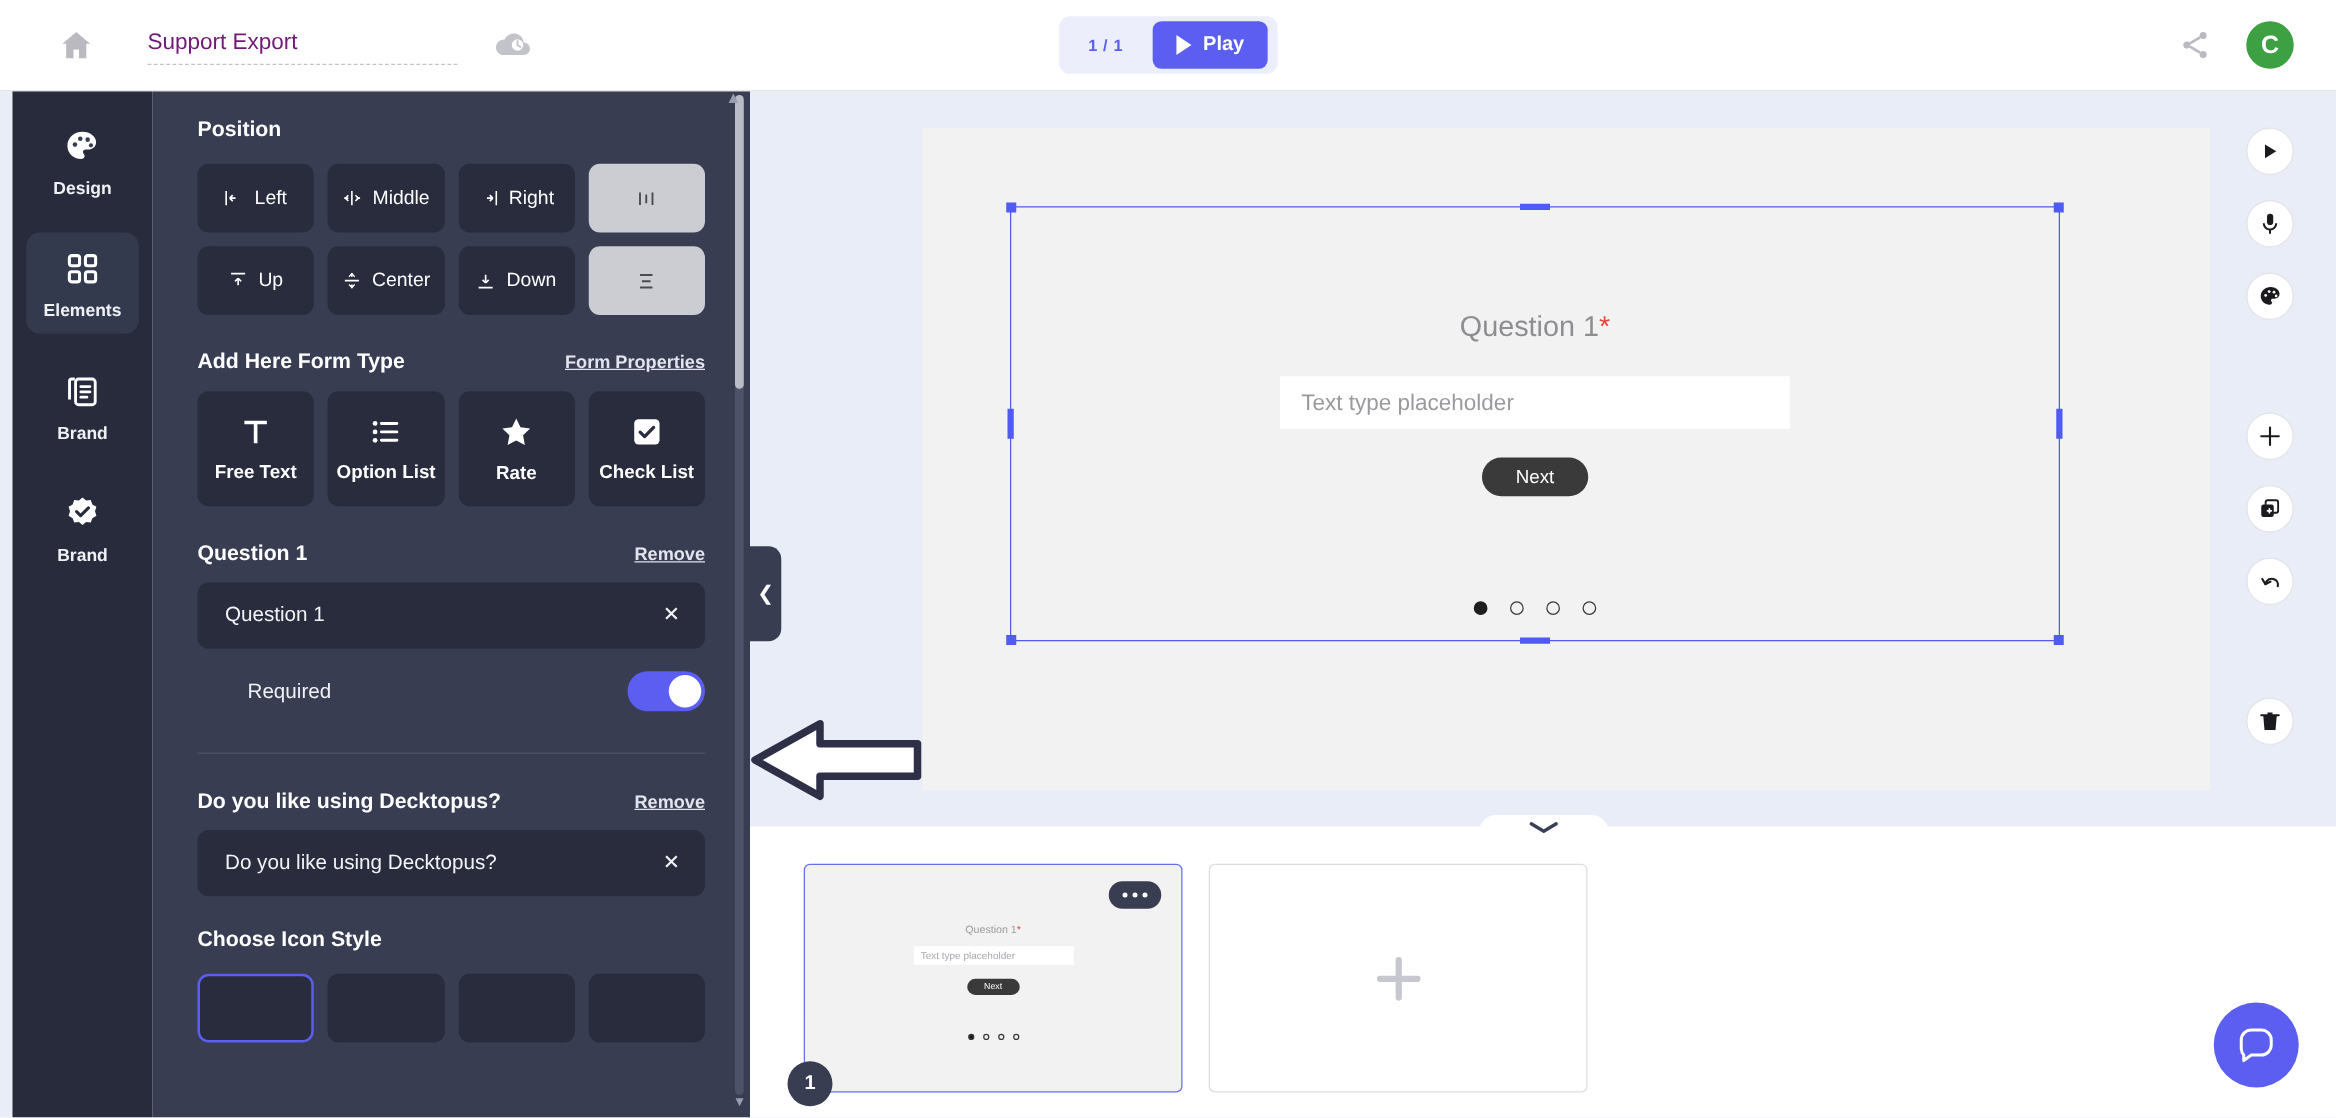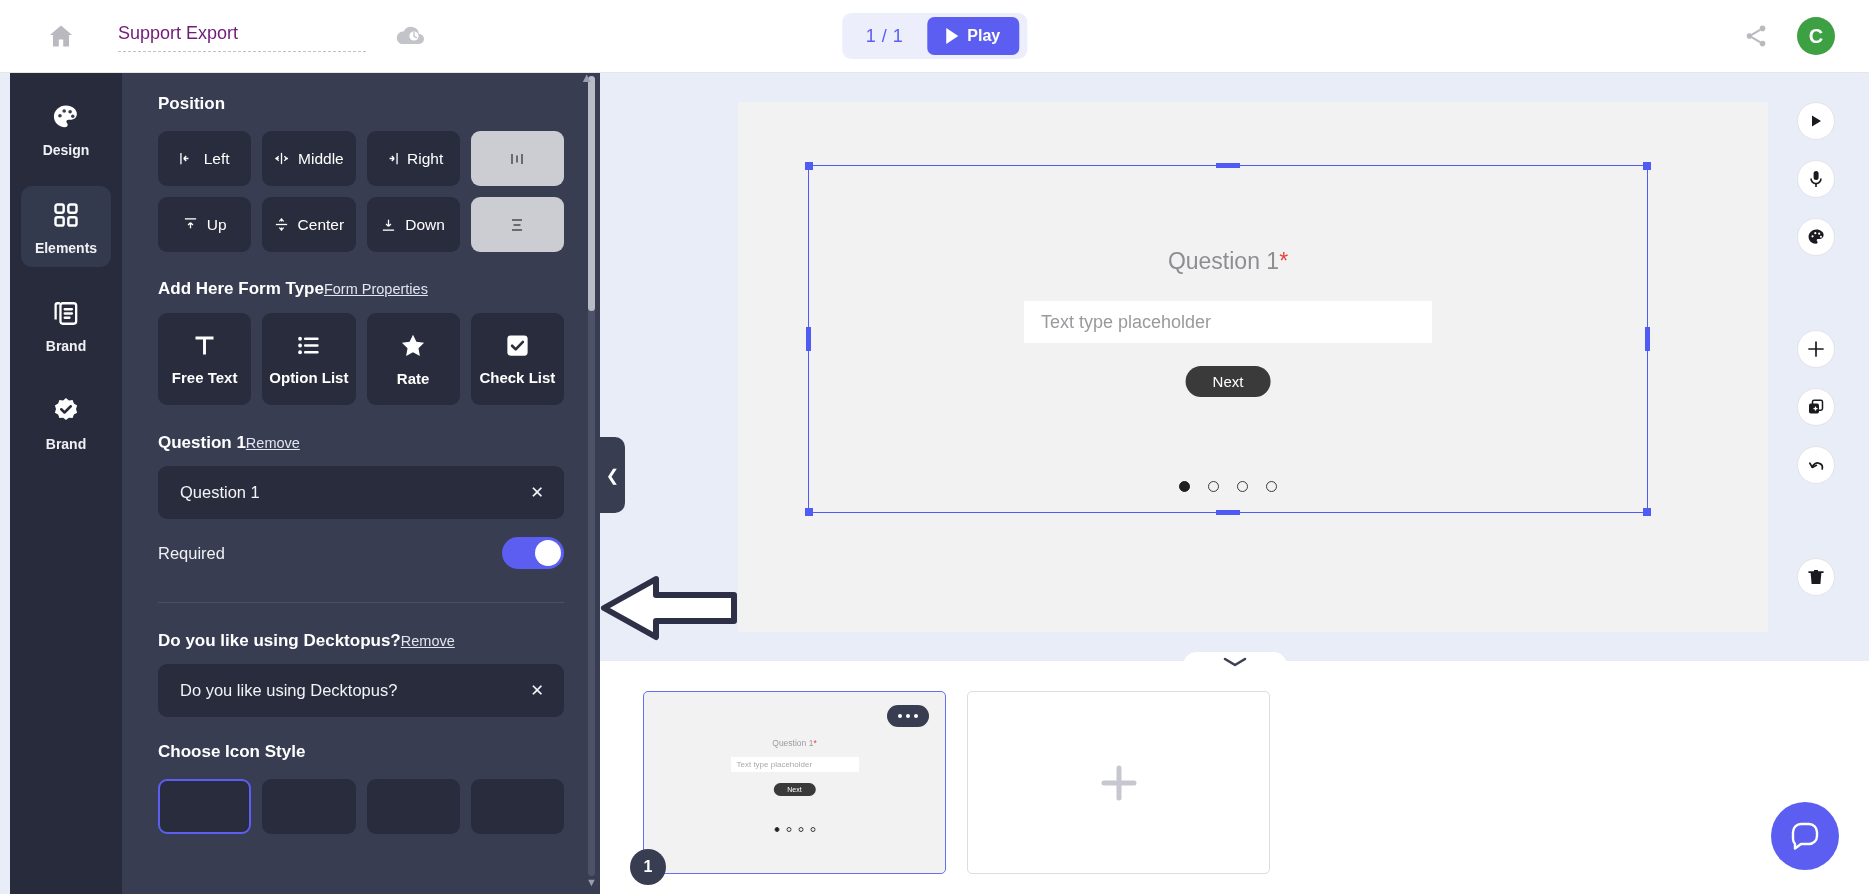--- a/index.html
+++ b/index.html
@@ -24,21 +24,21 @@
     border-bottom: 1px dashed #c2c2c8; font-family: "Liberation Sans", sans-serif;
   }
   .cloud-icon { margin-left: 28px; width: 32px; height: 30px; }
 
   .play-group {
     position: absolute; left: 50%; transform: translateX(-50%);
     display: flex; align-items: center; background: #eceefc;
     border-radius: 9px; padding: 5px 8px; gap: 8px; height: 46px;
   }
   .page-count {
-    color: #5b5ef0; font-size: 18px; font-weight: normal; padding: 0 16px;
+    color: #5b5ef0; font-size: 13px; font-weight: bold; padding: 0 16px;
     letter-spacing: .5px;
   }
   .play-btn {
     background: #5b5ef0; color: #fff; border: none; border-radius: 7px;
     height: 38px; padding: 0 19px; display: flex; align-items: center; gap: 9px;
     font-size: 16px; font-weight: bold; cursor: pointer;
     font-family: "Liberation Sans", sans-serif;
   }
   .tri-right { width: 0; height: 0; border-left: 12px solid #fff;
     border-top: 8px solid transparent; border-bottom: 8px solid transparent; }
@@ -75,23 +75,23 @@
 
   
   .panel {
     position: absolute; left: 122px; top: 66px; width: 478px; height: 828px;
     background: #383d52; z-index: 28; overflow: hidden;
   }
   .panel-inner { padding: 28px 36px 20px 36px; }
   .panel-h {
     color: #ffffff; font-size: 17px; font-weight: bold; margin-bottom: 17px;
   }
-  .row-between { display: flex; align-items: baseline; }
+  .row-between { display: flex; align-items: baseline; justify-content: space-between; }
   .link {
-    color: #e3e4ee; font-size: 14.5px; text-decoration: underline; cursor: pointer;
+    color: #e3e4ee; font-size: 14.5px; text-decoration: underline; cursor: pointer; font-weight: bold;
   }
   .pos-grid { display: grid; grid-template-columns: repeat(4, 1fr); gap: 11px; }
   .pos-btn {
     background: #282c3c; border-radius: 9px; height: 55px; cursor: pointer;
     display: flex; align-items: center; justify-content: center; gap: 9px;
     color: #fff; font-size: 15.5px;
   }
   .pos-btn.dist { background: #cccdd2; }
   .form-grid { display: grid; grid-template-columns: repeat(4, 1fr); gap: 11px; margin-top: 14px; }
   .form-btn {
@@ -102,21 +102,21 @@
   .qsec { margin-top: 28px; }
   .qtitle { color: #fff; font-size: 17px; font-weight: bold; }
   .qinput {
     margin-top: 13px; background: #282c3c; border-radius: 9px; height: 53px;
     display: flex; align-items: center; justify-content: space-between;
     padding: 0 20px 0 22px; cursor: text;
   }
   .qinput span { color: #f2f3f7; font-size: 16.5px; }
   .xbtn { color: #e6e7ee; font-size: 22px; cursor: pointer; line-height: 1; }
   .req-row {
-    margin-top: 18px; display: flex; align-items: center; justify-content: space-between;
+    margin-top: 18px; display: flex; align-items: center; justify-content: space-between; margin-left: 40px;
   }
   .req-label { color: #f0f1f5; font-size: 16.5px; }
   .toggle {
     width: 62px; height: 32px; border-radius: 16px; background: #5b5ef0;
     position: relative; cursor: pointer;
   }
   .toggle .knob {
     position: absolute; right: 3px; top: 3px; width: 26px; height: 26px;
     border-radius: 50%; background: #fff;
   }

